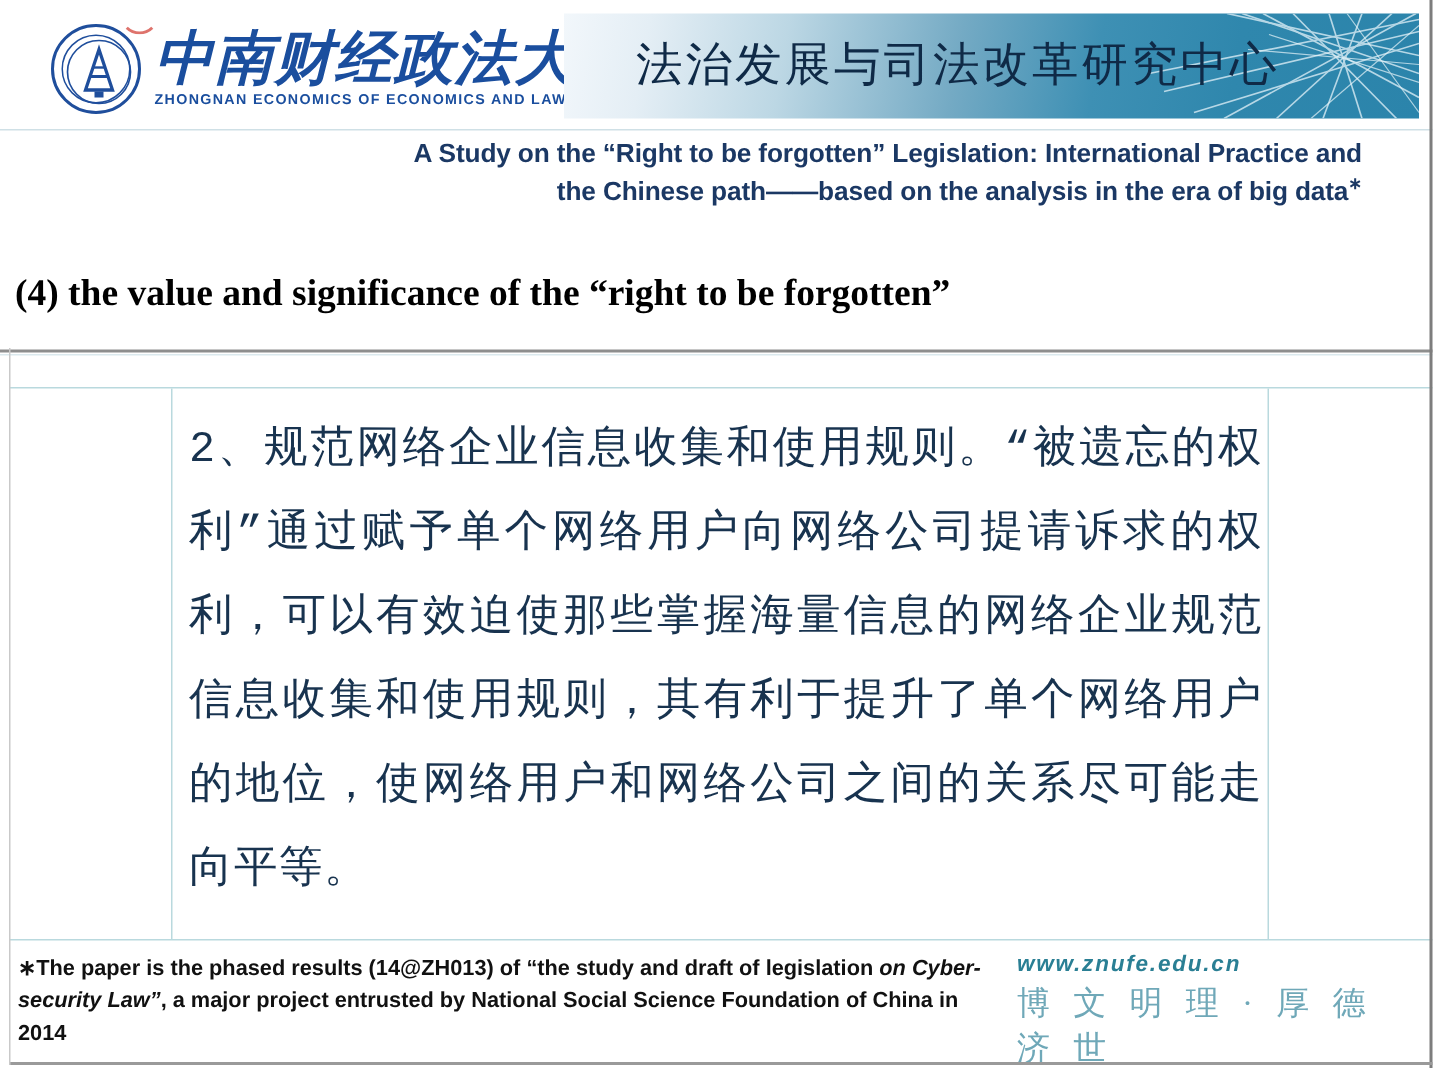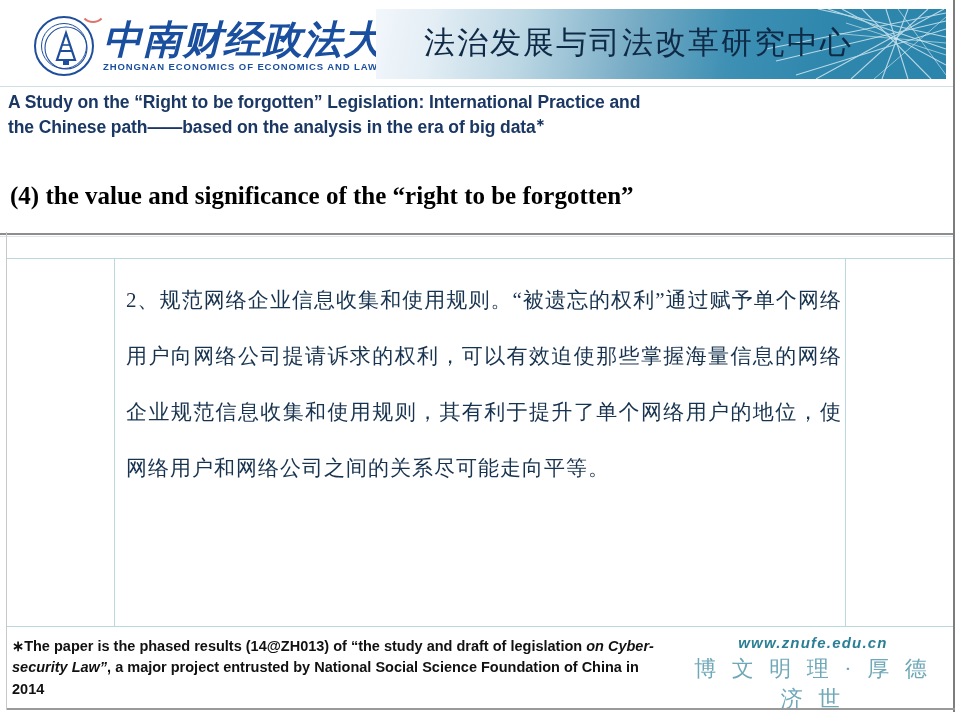--- a/index.html
+++ b/index.html
@@ -125,20 +125,21 @@
   
   .paper-title {
     position: absolute;
     left: 8px; top: 90px;
     width: 900px;
     font-size: 17.5px;
     font-weight: bold;
     color: #1b3864;
     line-height: 1.42;
     letter-spacing: -0.1px;
+    text-align: right;
   }
   .paper-title sup { font-size: 11px; }
 
   
   .section-heading {
     position: absolute;
     left: 10px; top: 182px;
     font-family: "Liberation Serif", serif;
     font-size: 25px;
     font-weight: bold;
@@ -178,22 +179,22 @@
   .col-rule-right {
     position: absolute;
     left: 845px; top: 259px;
     width: 1px; height: 367px;
     background: #b9d9de;
   }
   .cn-body {
     position: absolute;
     left: 126px; top: 272px;
     width: 716px;
-    font-family: Liberation Serif, serif;
-    font-size: 21px;
+    font-family: Liberation Mono, monospace;
+    font-size: 29px;
     color: #18334f;
     line-height: 56px;
     letter-spacing: 1px;
     text-align: justify;
     text-justify: inter-ideograph;
   }
 
   
   .footnote {
     position: absolute;
@@ -204,21 +205,21 @@
     color: #111111;
     line-height: 1.48;
   }
   .footnote i { font-style: italic; }
 
   
   .brand {
     position: absolute;
     right: 12px; top: 634px;
     width: 270px;
-    text-align: center;
+    text-align: left;
   }
   .brand-url {
     font-size: 15px;
     font-weight: bold;
     font-style: italic;
     color: #2a7f94;
     letter-spacing: 1.2px;
   }
   .brand-motto {
     margin-top: 3px;

